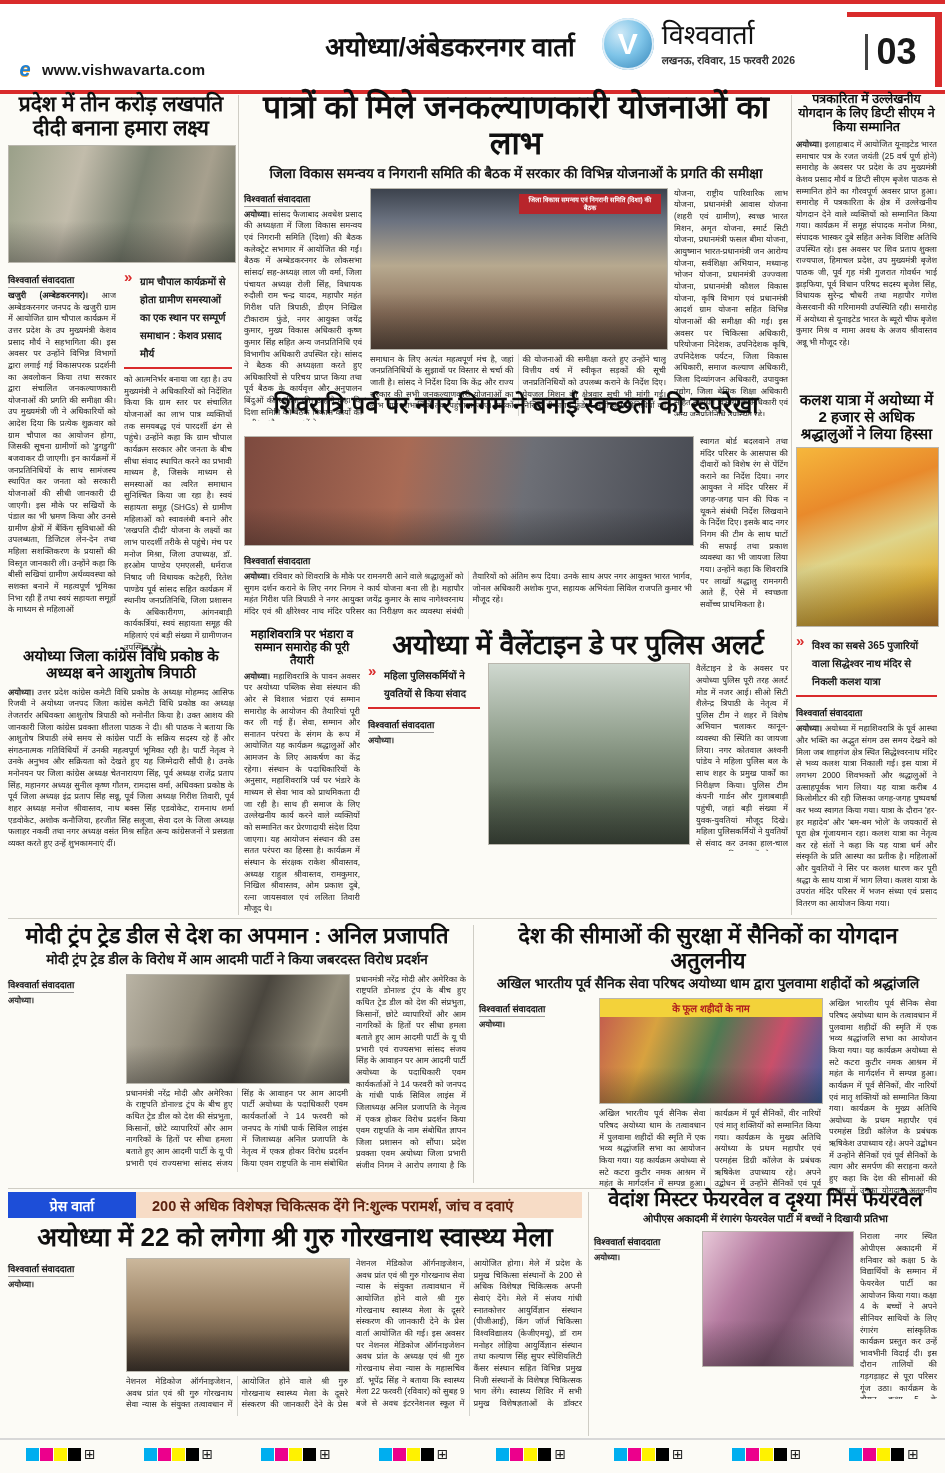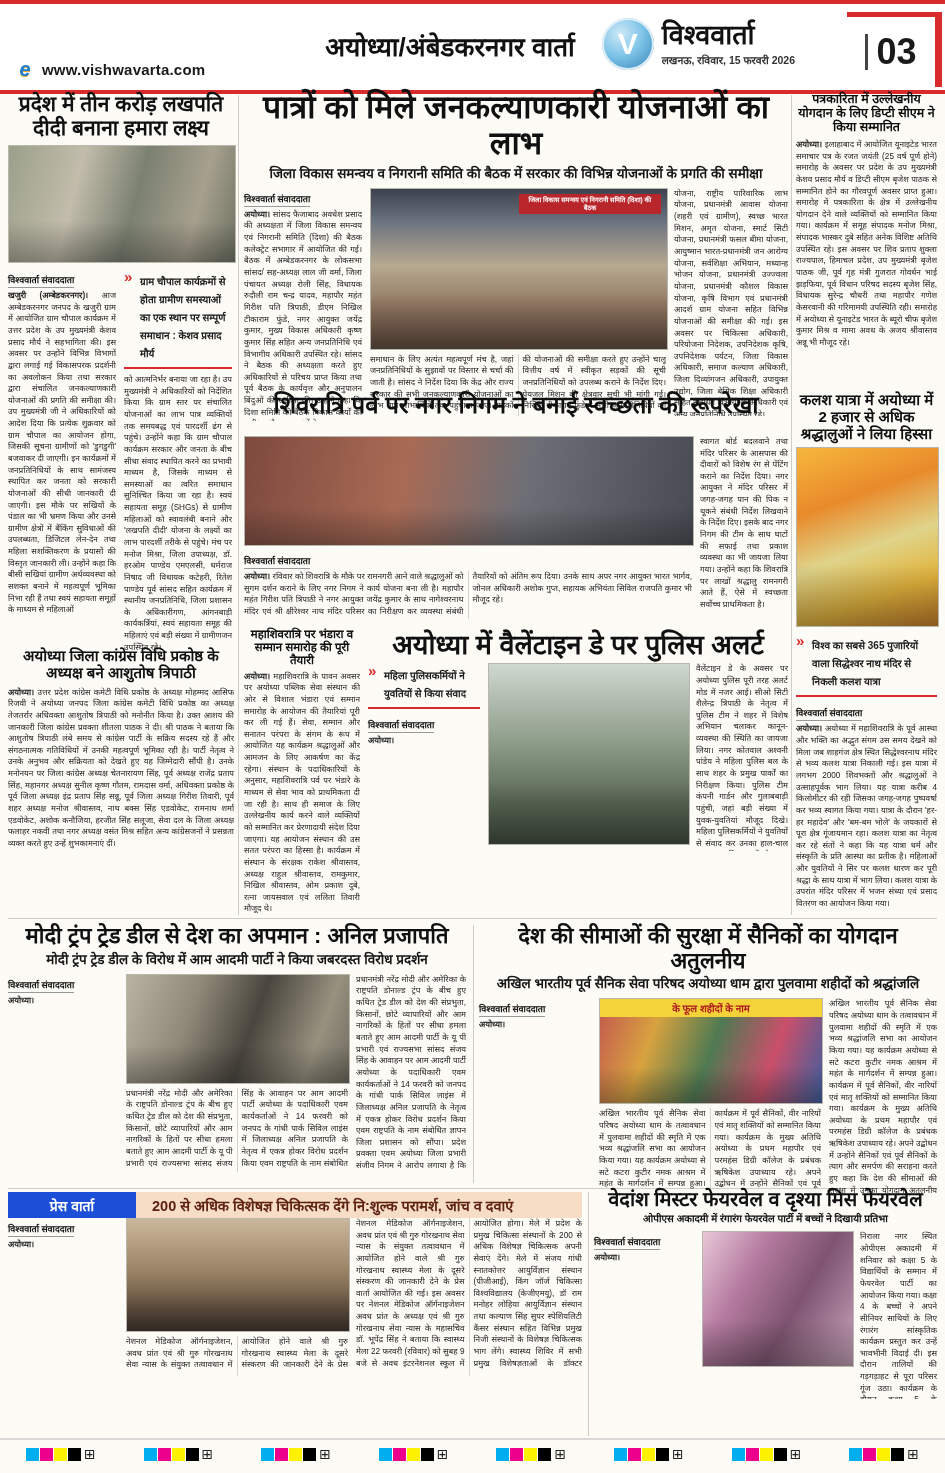--- a/index.html
+++ b/index.html
@@ -14,21 +14,21 @@
               color:#1f7fd0;font-weight:bold;font-style:italic;font-size:20px;line-height:22px;text-align:center;
               text-shadow:0 1px 0 #f4a83c;}
   .site-url{font-size:15px;font-weight:bold;color:#1a1a1a;letter-spacing:.2px;}
   .mast-center{position:absolute;left:250px;top:24px;width:400px;text-align:center;
                font-size:26px;font-weight:900;color:#111;}
   .mast-right{position:absolute;right:150px;top:14px;display:flex;align-items:center;gap:8px;}
   .logo-circle{width:52px;height:52px;border-radius:50%;
                background:radial-gradient(circle at 35% 30%,#cfe9f7 0%,#7ec4e8 45%,#2e7fb5 100%);
                display:flex;align-items:center;justify-content:center;
                color:#fff;font-weight:900;font-size:30px;box-shadow:0 0 0 2px #dfeef7 inset;}
-  .paper-name{font-size:27px;font-weight:700;color:#111;line-height:1.05;}
+  .paper-name{font-size:27px;font-weight:400;color:#111;line-height:1.05;}
   .edition-line{font-size:10.5px;font-weight:bold;color:#333;margin-top:3px;}
   .corner-bracket{position:absolute;right:3px;top:8px;width:88px;height:70px;
                   border-top:5px solid #d92b2b;border-right:7px solid #d92b2b;
                   display:flex;align-items:center;justify-content:center;}
   .page-no{font-size:36px;font-weight:900;color:#1a1a1a;border-left:3px solid #444;padding-left:8px;line-height:1;}
   
   .hl{font-weight:900;color:#101010;text-align:center;line-height:1.12;}
   .sub{font-weight:bold;color:#161616;text-align:center;line-height:1.2;}
   .byline{font-size:9px;font-weight:bold;color:#111;border-bottom:1px solid #999;display:inline-block;padding-bottom:1px;margin-bottom:2px;}
   .body{font-size:8.2px;line-height:1.42;text-align:justify;color:#232323;overflow:hidden;}
@@ -277,20 +277,21 @@
         <div class="body" style="height:198px;">अखिल भारतीय पूर्व सैनिक सेवा परिषद अयोध्या धाम के तत्वावधान में पुलवामा शहीदों की स्मृति में एक भव्य श्रद्धांजलि सभा का आयोजन किया गया। यह कार्यक्रम अयोध्या से सटे कटरा कुटीर नमक आश्रम में महंत के मार्गदर्शन में सम्पन्न हुआ। कार्यक्रम में पूर्व सैनिकों, वीर नारियों एवं मातृ शक्तियों को सम्मानित किया गया। कार्यक्रम के मुख्य अतिथि अयोध्या के प्रथम महापौर एवं परमहंस डिग्री कॉलेज के प्रबंधक ऋषिकेश उपाध्याय रहे। अपने उद्बोधन में उन्होंने सैनिकों एवं पूर्व सैनिकों के त्याग और समर्पण की सराहना करते हुए कहा कि देश की सीमाओं की सुरक्षा में उनका योगदान अतुलनीय है। उन्होंने पुलवामा आतंकी हमले में शहीद हुए 40 सीआरपीएफ जवानों को श्रद्धासुमन अर्पित करते हुए उन्हें भारत माता का सच्चा सपूत बताया। कार्यक्रम की शुरुआत मुख्य अतिथि एवं पूर्व सैनिकों द्वारा दीप प्रज्वलन तथा भारत माता के चित्र पर माल्यार्पण के साथ हुई। इसके पश्चात काव्य गोष्ठी का आयोजन किया गया, जिसमें कवि पवन गौड़वी और यजेशा पांडेय ने ओजपूर्ण कविताओं के माध्यम से सैनिकों के प्रति अपनी श्रद्धा व्यक्त की। नन्हीं बालिका रागिनी चतुर्वेदी ने पुलवामा शहीदों पर कविता पाठ कर उपस्थित जनसमूह का मन मोह लिया। पाठक ने अपने संबोधन में कहा कि भारतीय सैनिक हर परिस्थिति में देश की सेवा के लिए तत्पर रहता है—चाहे कारगिल की दुर्गम पहाड़ियां हों, या का तपता रेगिस्तान हो या शून्य से नीचे तापमान वाले क्षेत्र। उन्होंने इस भव्य एवं प्रेरणादायी आयोजन के लिए आयोजकों को धन्यवाद एवं साधुवाद दिया। कार्यक्रम में मुख्य रूप से भारतीय जनता पार्टी अयोध्या महानगर के महामंत्री स्वामी परमानंद, परिषद के अध्यक्ष श्री प्रकाश पाठक, सचिव कैप्टन बी.के. सिंह, सूबेदार सिद्धनाथ शर्मा, हवलदार रणविजय सिंह, सदर तहसील अध्यक्ष हवलदार प्रेम प्रकाश मिश्र, हवलदार नीरज कुमार पांडेय, कैप्टन महेंद्र कुमार पांडेय, कैप्टन एस.एन. मिश्रा सहित अनेक पूर्व सैनिक, वीर नारियां एवं मातृ शक्तियां उपस्थित रहीं।</div>
       </div>
     </div>
   </article>
 
   <article class="abs" style="left:8px;top:1192px;width:574px;height:246px;">
     <div class="kicker-row">
       <div class="kicker-badge">प्रेस वार्ता</div>
       <div class="kicker-strip">200 से अधिक विशेषज्ञ चिकित्सक देंगे नि:शुल्क परामर्श, जांच व दवाएं</div>
     </div>
+    <h2 class="hl" style="font-size:26px;margin:5px 0 6px;">अयोध्या में 22 को लगेगा श्री गुरु गोरखनाथ स्वास्थ्य मेला</h2>
     <div style="display:flex;gap:8px;">
       <div style="width:110px;flex:none;">
         <div class="byline">विश्ववार्ता संवाददाता</div>
         <div class="body" style="height:142px;">
           <span class="dateline">अयोध्या।</span>
         </div>
       </div>
       <div style="width:222px;flex:none;">
         <div class="photo ph-press" style="width:222px;height:112px;">
           <div class="shade"></div>

